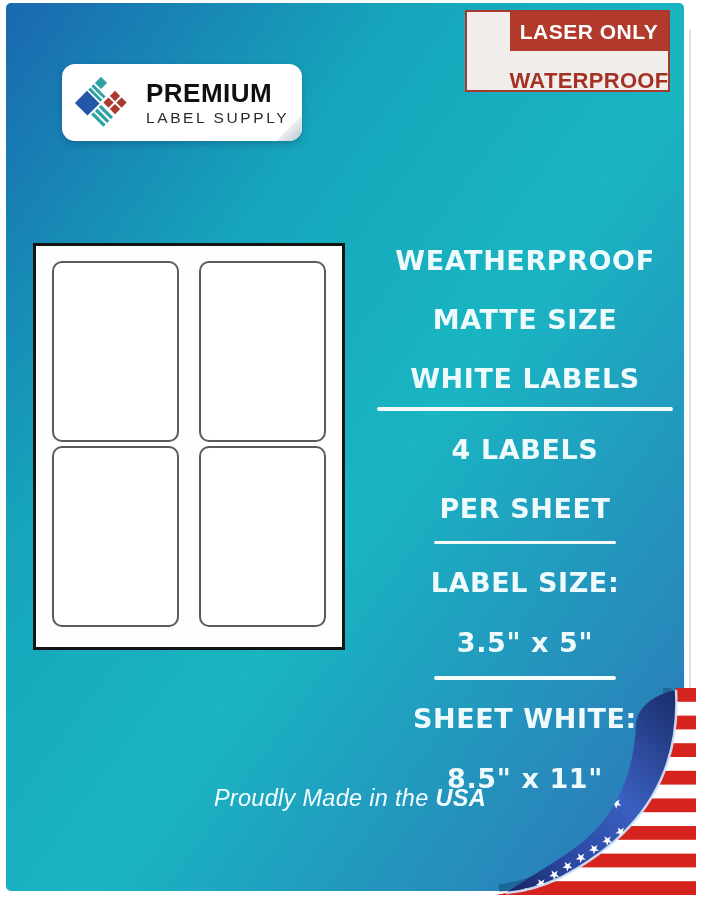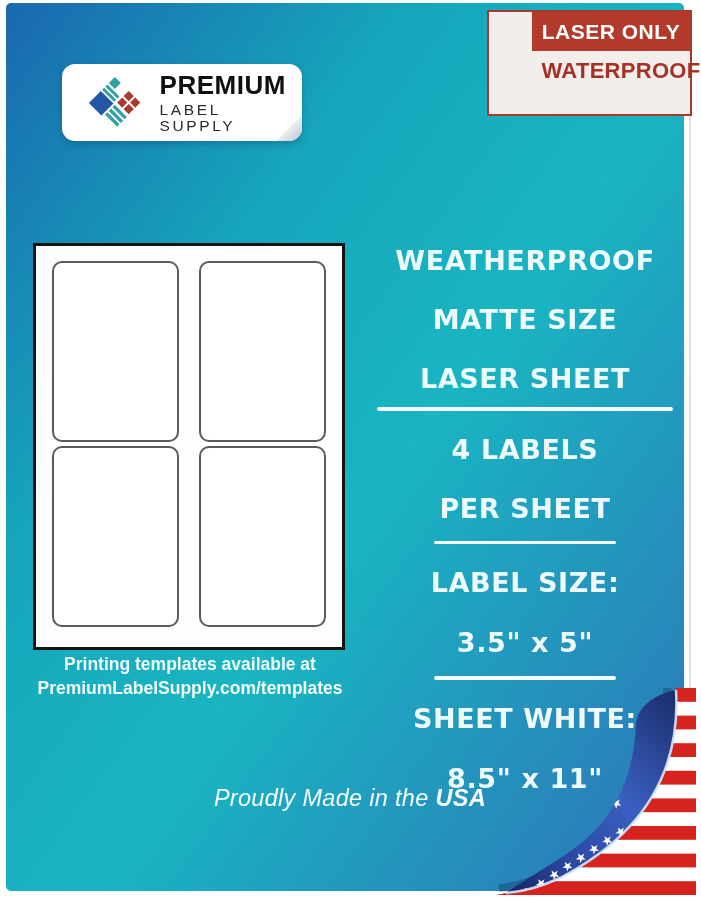--- a/index.html
+++ b/index.html
@@ -8,31 +8,31 @@
     font-family:"Liberation Sans","DejaVu Sans",sans-serif;
   }
   .gradient-panel{
     position:absolute;left:6px;top:3px;right:17px;bottom:10px;
     background:linear-gradient(126deg,#1a68af 0%,#16a5bb 30%,#19b5c2 55%,#2f72b8 100%);
     border-radius:5px;
   }
   .right-edge-line{position:absolute;top:30px;bottom:30px;left:689px;width:2px;background:#dcdfe2;}
 
   
-  .badge{position:absolute;left:487px;top:10px;width:205px;height:106px;border:2px solid #a8392c;box-sizing:border-box;background:#f2eeec;padding-left:43px;}
+  .badge{position:absolute;left:465px;top:10px;width:205px;height:82px;border:2px solid #a8392c;box-sizing:border-box;background:#f2eeec;padding-left:43px;}
   .badge-top{height:39px;background:#b13a2b;display:flex;align-items:center;justify-content:center;}
   .badge-top span{color:#ffffff;font-weight:700;font-size:21px;letter-spacing:.5px;}
-  .badge-bottom{height:39px;display:flex;align-items:center;justify-content:center;gap:20px;}
+  .badge-bottom{height:39px;display:flex;align-items:center;justify-content:center;gap:20px;flex-direction:column;}
   .badge-bottom span{color:#a53125;font-weight:800;font-size:22px;letter-spacing:.3px;}
 
   
   .logo-sticker{
     position:absolute;left:62px;top:64px;width:240px;height:77px;background:#ffffff;
     border-radius:13px;box-shadow:0 3px 6px rgba(0,30,60,.25);
-    display:flex;align-items:center;padding-left:20px;box-sizing:border-box;
+    display:flex;align-items:center;padding-left:6px;box-sizing:border-box;
   }
   .logo-fold{
     position:absolute;right:0;bottom:0;width:26px;height:26px;
     background:linear-gradient(315deg,#b9c3cc 0%,#e6ebee 45%,#ffffff 75%);
     clip-path:polygon(0 100%,100% 0,100% 100%);border-radius:0 0 13px 0;
   }
   .logo-text{margin-left:12px;line-height:1;}
   .logo-text .t1{font-size:26px;font-weight:800;color:#101010;letter-spacing:.5px;}
   .logo-text .t2{font-size:15.5px;font-weight:500;color:#2b2b2b;letter-spacing:2.6px;margin-top:4px;}
 
@@ -111,29 +111,25 @@
     <div class="logo-fold"></div>
   </div>
 
   <div class="sheet">
     <div class="label-cell"></div>
     <div class="label-cell"></div>
     <div class="label-cell"></div>
     <div class="label-cell"></div>
   </div>
 
-  <div class="template-note">
-    <div>Printing templates available at</div>
-    <div>PremiumLabelSupply.com/templates</div>
-  </div>
 
   <div class="specs">
     <div class="line">WEATHERPROOF</div>
     <div class="line">MATTE SIZE</div>
-    <div class="line">LASER SHEET</div>
+    <div class="line">WHITE LABELS</div>
     <div class="divider long"></div>
     <div class="line">4 LABELS</div>
     <div class="line">PER SHEET</div>
     <div class="divider short"></div>
     <div class="line tall">LABEL SIZE:</div>
     <div class="line tall">3.5" x 5"</div>
     <div class="divider short"></div>
     <div class="line tall">SHEET WHITE:</div>
     <div class="line tall">8.5" x 11"</div>
   </div>

